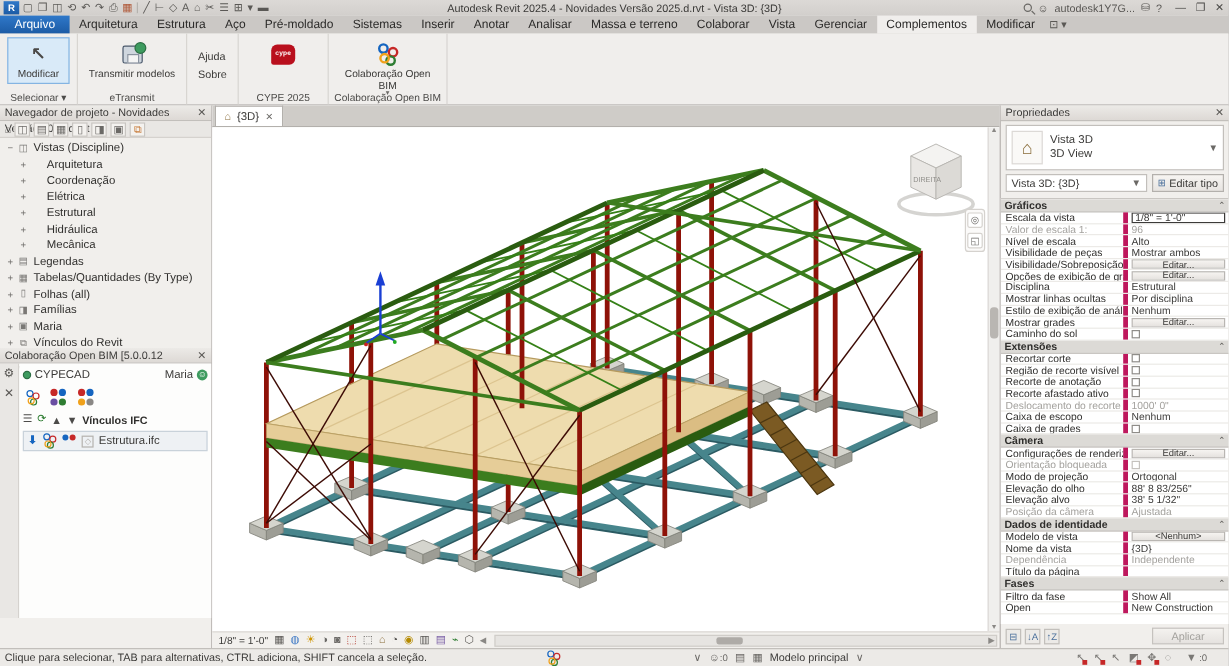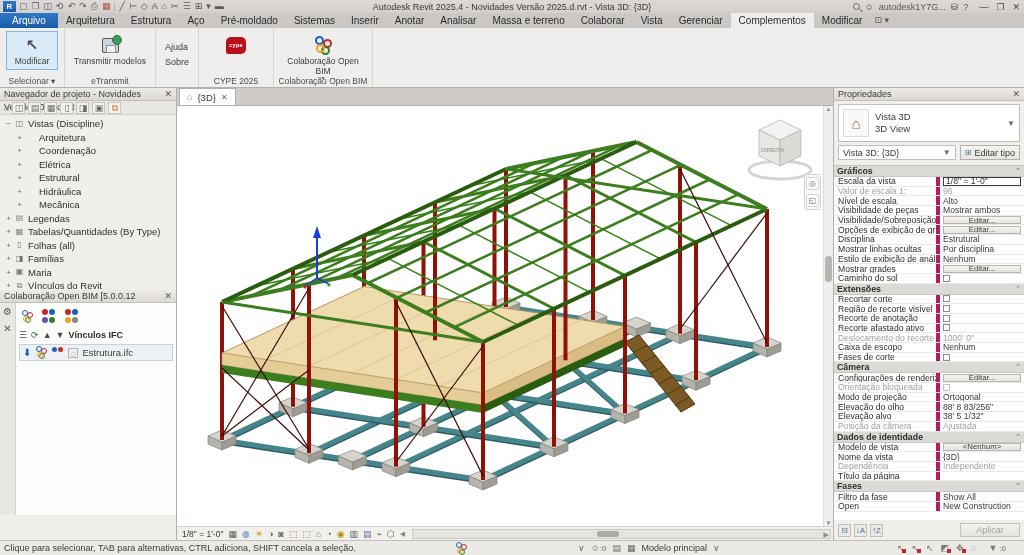--- a/index.html
+++ b/index.html
@@ -341,20 +341,28 @@
     <div class="ptitle">
       <span>Colaboração Open BIM [5.0.0.12 25/02/25]</span>
       <span class="x">✕</span>
     </div>
     <div class="obody">
       <div class="orail">
         <span>⚙</span>
         <span>✕</span>
       </div>
       <div class="ocontent">
+        <div class="orow1">
+          <span class="dotg"></span>
+          <span>CYPECAD</span>
+          <span class="usr">
+            <span>Maria</span>
+            <span class="uicon">☺</span>
+          </span>
+        </div>
         <div class="orow2">
           <span class="rings sm">
               <i class="r-b"></i>
               <i class="r-r"></i>
               <i class="r-g"></i>
               <i class="r-y"></i>
             </span>
           <span class="chip">
               <b style="background:#c62828"></b>
               <b style="background:#1565c0"></b>
@@ -738,21 +746,21 @@
             <span>1000'  0"</span>
           </div>
         </div>
         <div class="prow">
           <div class="plabel">Caixa de escopo</div>
           <div class="pval">
             <span>Nenhum</span>
           </div>
         </div>
         <div class="prow">
-          <div class="plabel">Fases de corte</div>
+          <div class="plabel">Caixa de grades</div>
           <div class="pval">
             <div class="pcheck"></div>
           </div>
         </div>
         <div class="pghead">
           <span>Câmera</span>
           <span class="c">⌃</span>
         </div>
         <div class="prow">
           <div class="plabel">Configurações de renderização</div>

